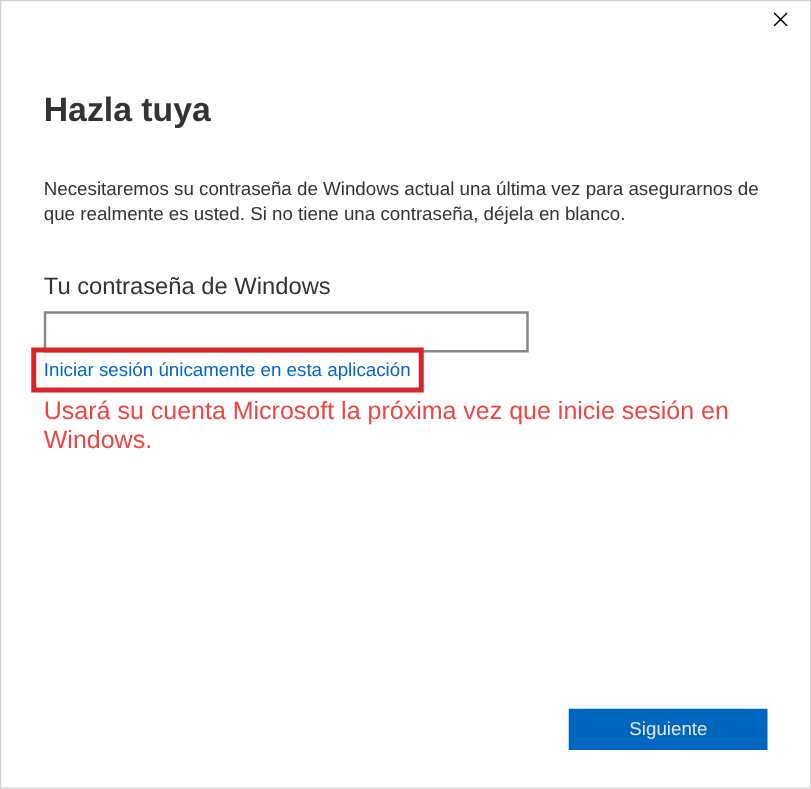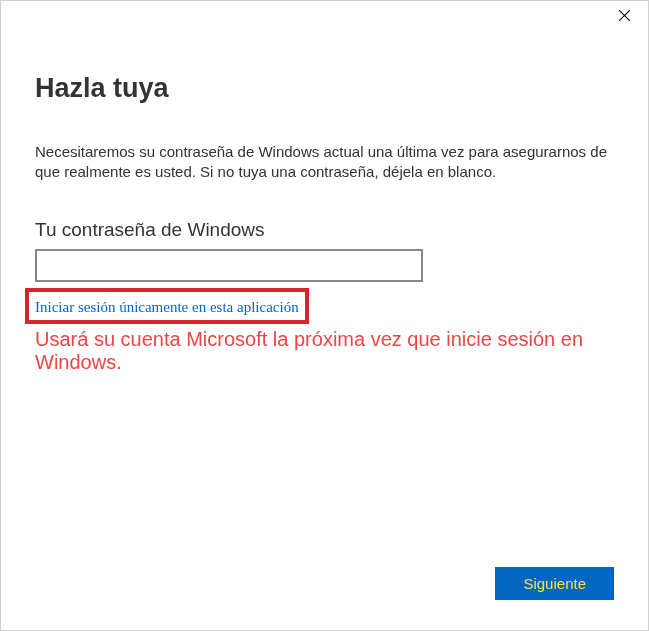--- a/index.html
+++ b/index.html
@@ -65,24 +65,23 @@
     }
     .pw-input {
       width: 388px;
       height: 33px;
       border: 2px solid #888;
       padding: 4px 8px;
       font-size: 15px;
       outline: none;
     }
     .link-wrap {
-      margin-top: 16px;
+      margin-top: 6px;
       position: relative;
       display: inline-block;
-      font-family: Liberation Serif, serif;
     }
     .highlight-box {
       position: absolute;
       top: -10px;
       left: -10px;
       right: -10px;
       bottom: -8px;
       border: 4px solid #d8252a;
       pointer-events: none;
     }
@@ -97,45 +96,45 @@
       font-size: 20px;
       color: #ef4444;
     }
     .footer {
       position: absolute;
       bottom: 30px;
       right: 34px;
     }
     .next-btn {
       background: #0067c0;
-      color: #fde047;
+      color: #e5e5e5;
       border: none;
       font-size: 15px;
-      padding: 8px 28px;
+      padding: 8px 48px;
       cursor: pointer;
       font-family: inherit;
     }
   </style>
 </head>
 <body>
 
 <div class="titlebar">
   <div class="close-btn">
     <svg viewBox="0 0 10 10">
       <line x1="0" y1="0" x2="10" y2="10" stroke="#000" stroke-width="1"></line>
       <line x1="10" y1="0" x2="0" y2="10" stroke="#000" stroke-width="1"></line>
     </svg>
   </div>
 </div>
 
 <div class="content">
   <h1>Hazla tuya</h1>
 
 
-  <p class="para">Necesitaremos su contraseña de Windows actual una última vez para asegurarnos de que realmente es usted. Si no tuya una contraseña, déjela en blanco.</p>
+  <p class="para">Necesitaremos su contraseña de Windows actual una última vez para asegurarnos de que realmente es usted. Si no tiene una contraseña, déjela en blanco.</p>
 
   <div class="label">Tu contraseña de Windows</div>
   <input type="password" class="pw-input" value="" style="">
 
   <div class="link-wrap">
     <span class="link">Iniciar sesión únicamente en esta aplicación</span>
     <div class="highlight-box"></div>
   </div>
 
   <div class="sub-note">Usará su cuenta Microsoft la próxima vez que inicie sesión en Windows.</div>

